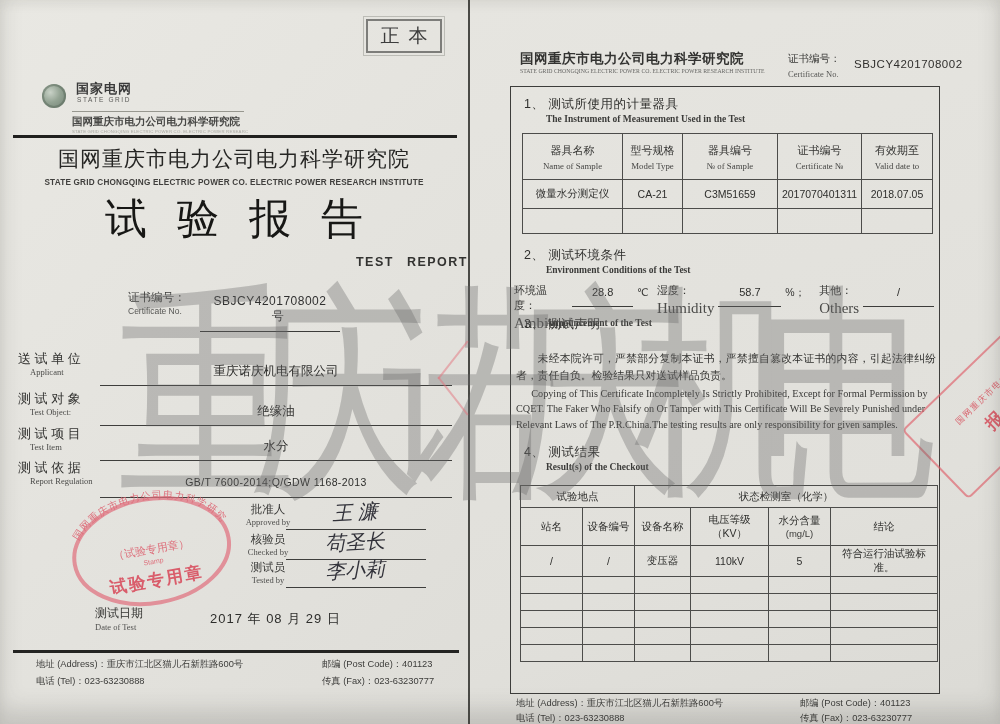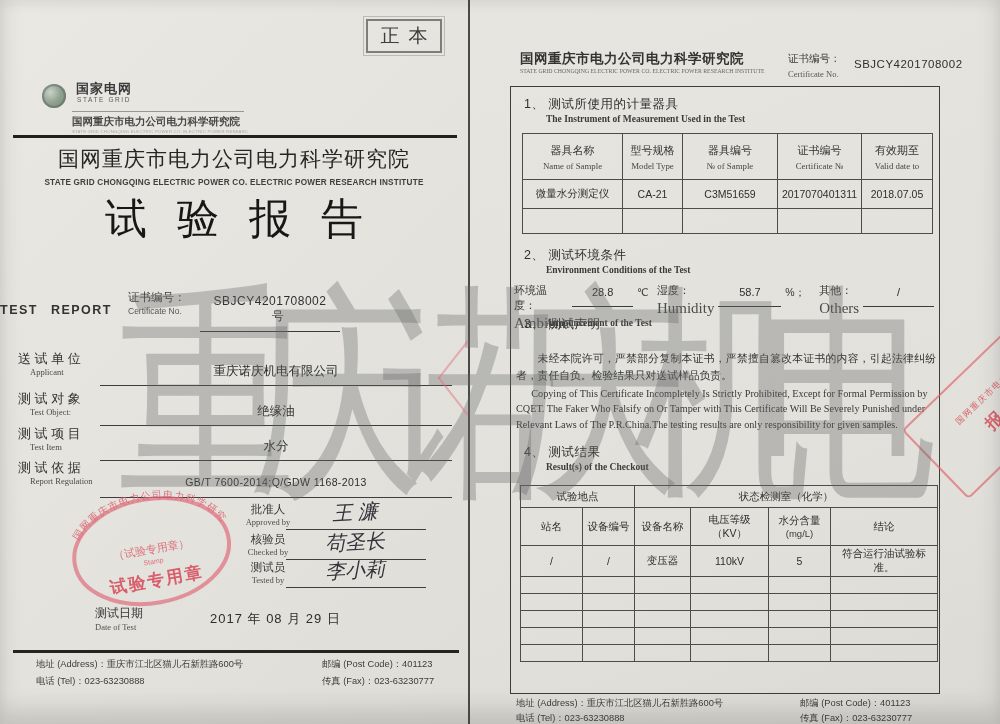--- a/index.html
+++ b/index.html
@@ -32,22 +32,22 @@
   .logo-org { position:absolute; left:30px; top:35px; font-size:10.5px; font-weight:bold; color:#45454300; color:#474745; }
   .logo-org-en { position:absolute; left:30px; top:49px; width:176px; font-size:4.3px; letter-spacing:.2px;
     color:#a7a7a0; white-space:nowrap; overflow:hidden; }
   .rule-thick { position:absolute; left:13px; top:135px; width:444px; height:3px; background:#20201e; }
   .title-cn { position:absolute; top:145px; width:100%; text-align:center;
     font-size:21px; font-weight:500; letter-spacing:1px; color:#262624; }
   .title-en { position:absolute; top:178px; width:100%; text-align:center;
     font-size:8.2px; font-weight:bold; color:#403f3d; letter-spacing:.2px; }
   .report-title { position:absolute; top:191px; width:100%; text-align:center;
     font-size:42px; font-weight:500; color:#171715; letter-spacing:30px; text-indent:30px; }
-  .report-title-en { position:absolute; top:255px; width:100%; text-align:left;
-    font-size:12.5px; font-weight:bold; letter-spacing:1.5px; word-spacing:8px; color:#333331;margin-top:48px; }
+  .report-title-en { position:absolute; top:255px; width:100%; text-align:right;
+    font-size:12.5px; font-weight:bold; letter-spacing:1.5px; word-spacing:8px; color:#333331; }
 
   .cert-label-cn { position:absolute; left:128px; top:290px; font-size:11.5px; color:#3a3a38; }
   .cert-label-en { position:absolute; left:128px; top:306px; font-size:8.5px; color:#555553; }
   .cert-value-wrap { position:absolute; left:200px; top:294px; width:140px; padding-bottom:6px;
     border-bottom:1.5px solid #3c3c3a; font-size:12px; letter-spacing:.5px; color:#303030; text-align:center; }
   .cert-suffix { margin-left:16px; }
 
   .field-row { position:absolute; left:0; width:468px; }
   .fr-0 { top:350px; } .fr-1 { top:390px; } .fr-2 { top:425px; } .fr-3 { top:459px; }
   .field-label-cn { position:absolute; left:18px; font-size:13px; color:#323230; white-space:nowrap; }

